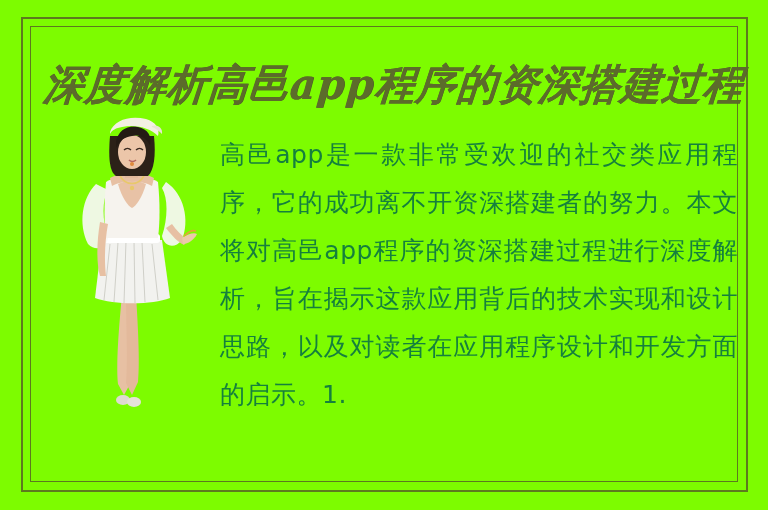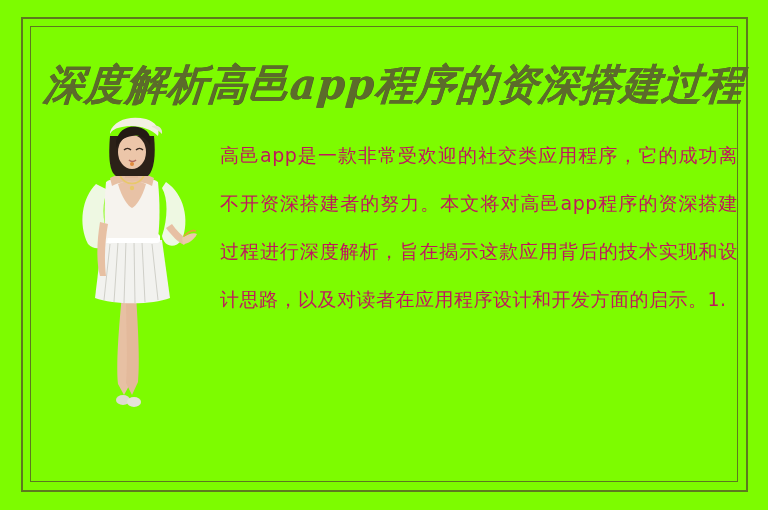--- a/index.html
+++ b/index.html
@@ -72,23 +72,23 @@
     height: 300px;
   }
   #hero-figure svg { display: block; width: 132px; height: 300px; }
 
   
   #body-copy {
     position: absolute;
     left: 220px;
     top: 131px;
     width: 518px;
-    color: #be185d;
+    color: #15803d;
     font-family: "DejaVu Sans", sans-serif;
-    font-size: 19px;
+    font-size: 25px;
     line-height: 48px;
     text-align: justify;
     text-justify: inter-character;
     letter-spacing: 0.5px;
   }
 </style>
 </head>
 <body>
 
 <div id="poster">

